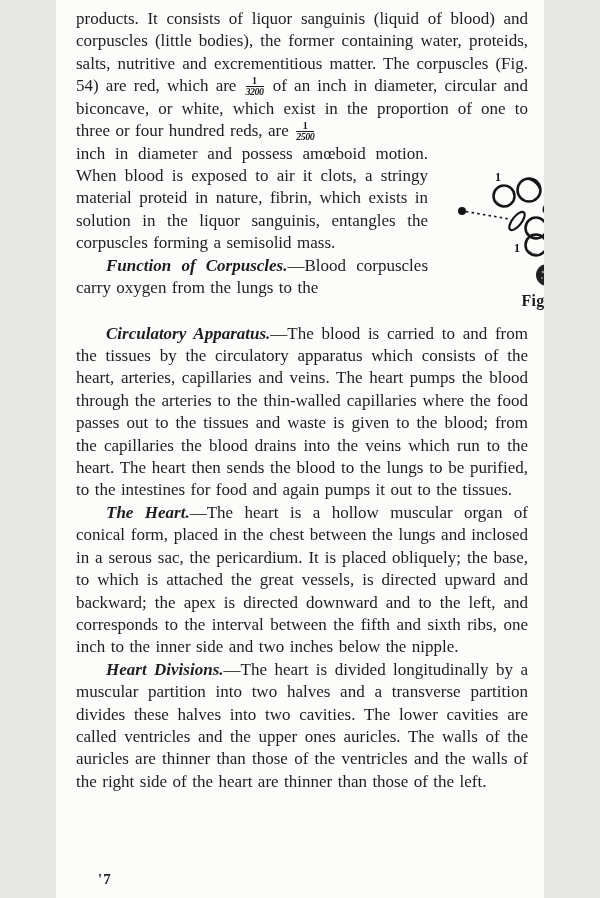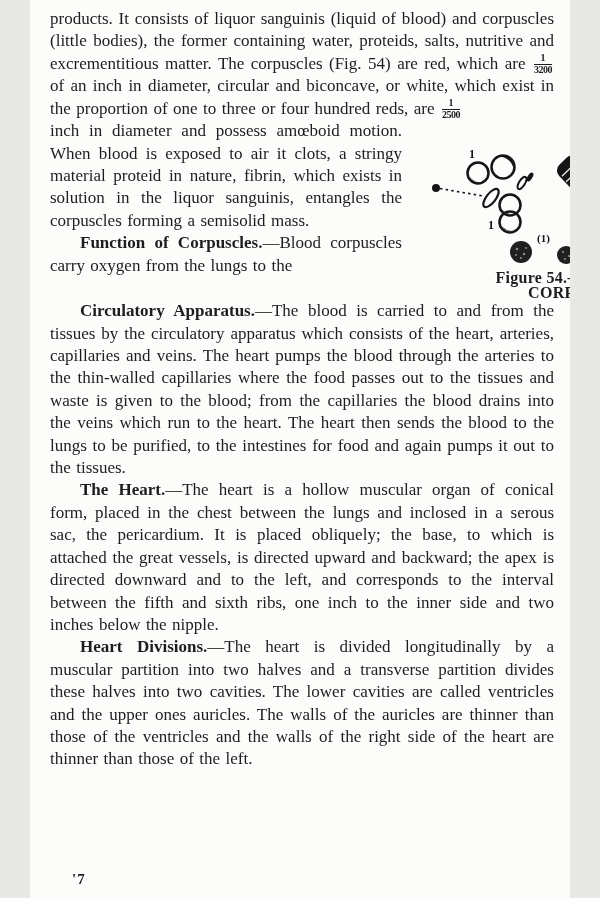--- a/index.html
+++ b/index.html
@@ -1,33 +1,33 @@
 <!DOCTYPE html>
 <html><head>
 <meta charset="utf-8">
 <style>
   html,body{margin:0;padding:0;background:#e8e8e4;}
   .page{
-    width:540px;height:898px;margin:0 auto;position:relative;
+    width:488px;height:898px;margin:0 auto;position:relative;
     background:#fcfcfa;color:#1d1d1d;box-sizing:border-box;
     padding:8px 16px 0 20px;overflow:hidden;
     font-family:"Liberation Serif","DejaVu Serif",serif;
     font-size:17px;line-height:22.4px;text-align:justify;
     word-spacing:1.2px;
   }
   p{margin:0;}
   .indent{text-indent:30px;}
-  .lead{font-weight:bold;}
+  .lead{font-weight:bold;font-style:italic;}
   .frac{
     display:inline-block;vertical-align:-4px;text-align:center;
     font-size:10px;line-height:1.05;font-weight:bold;
     margin:0 2px;
   }
   .frac .num{display:block;border-bottom:1.3px solid #1d1d1d;padding:0 1px;}
-  .frac .den{display:block;letter-spacing:-0.5px;}
+  .frac .den{display:block;letter-spacing:-0.5px;font-style:italic;}
   .figwrap{display:flex;align-items:flex-start;gap:27px;}
   .leftcol{width:352px;flex:0 0 352px;}
   .figcol{flex:1;padding-top:26px;}
   .figure{margin:0;text-align:center;}
   .figure svg{display:block;margin:0 auto;}
   .figcaption{
     font-size:16px;line-height:15px;font-weight:600;
     letter-spacing:0.3px;text-align:right;margin-top:2px;
     text-indent:0;word-spacing:normal;
   }

